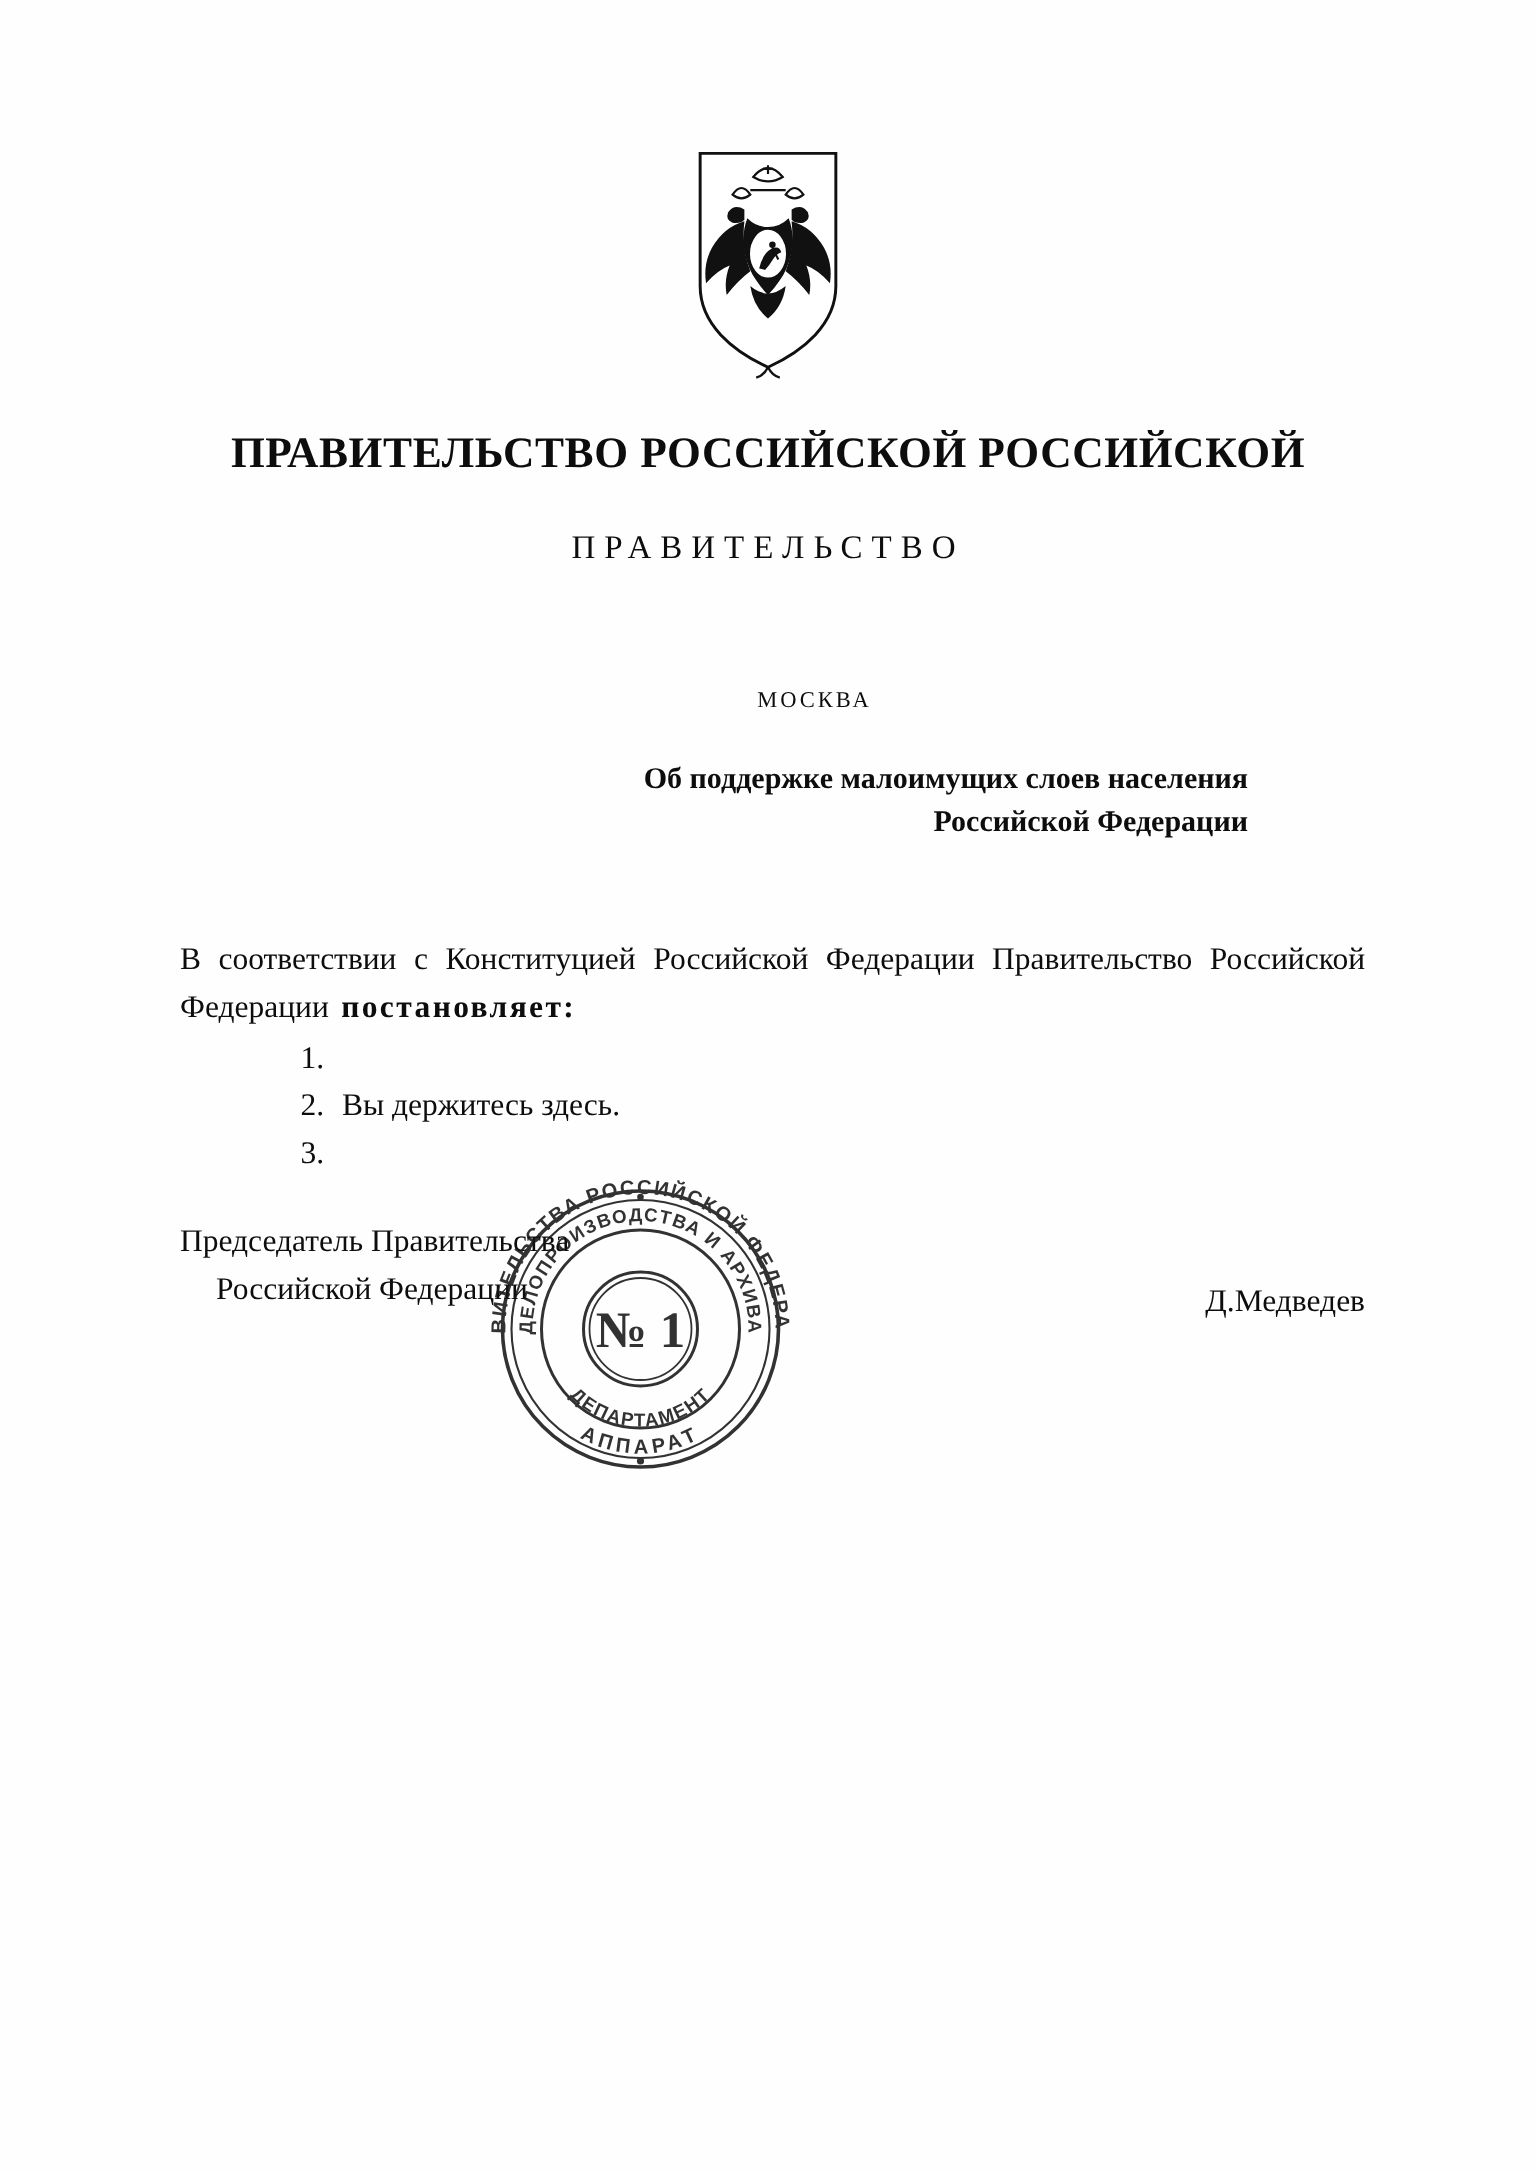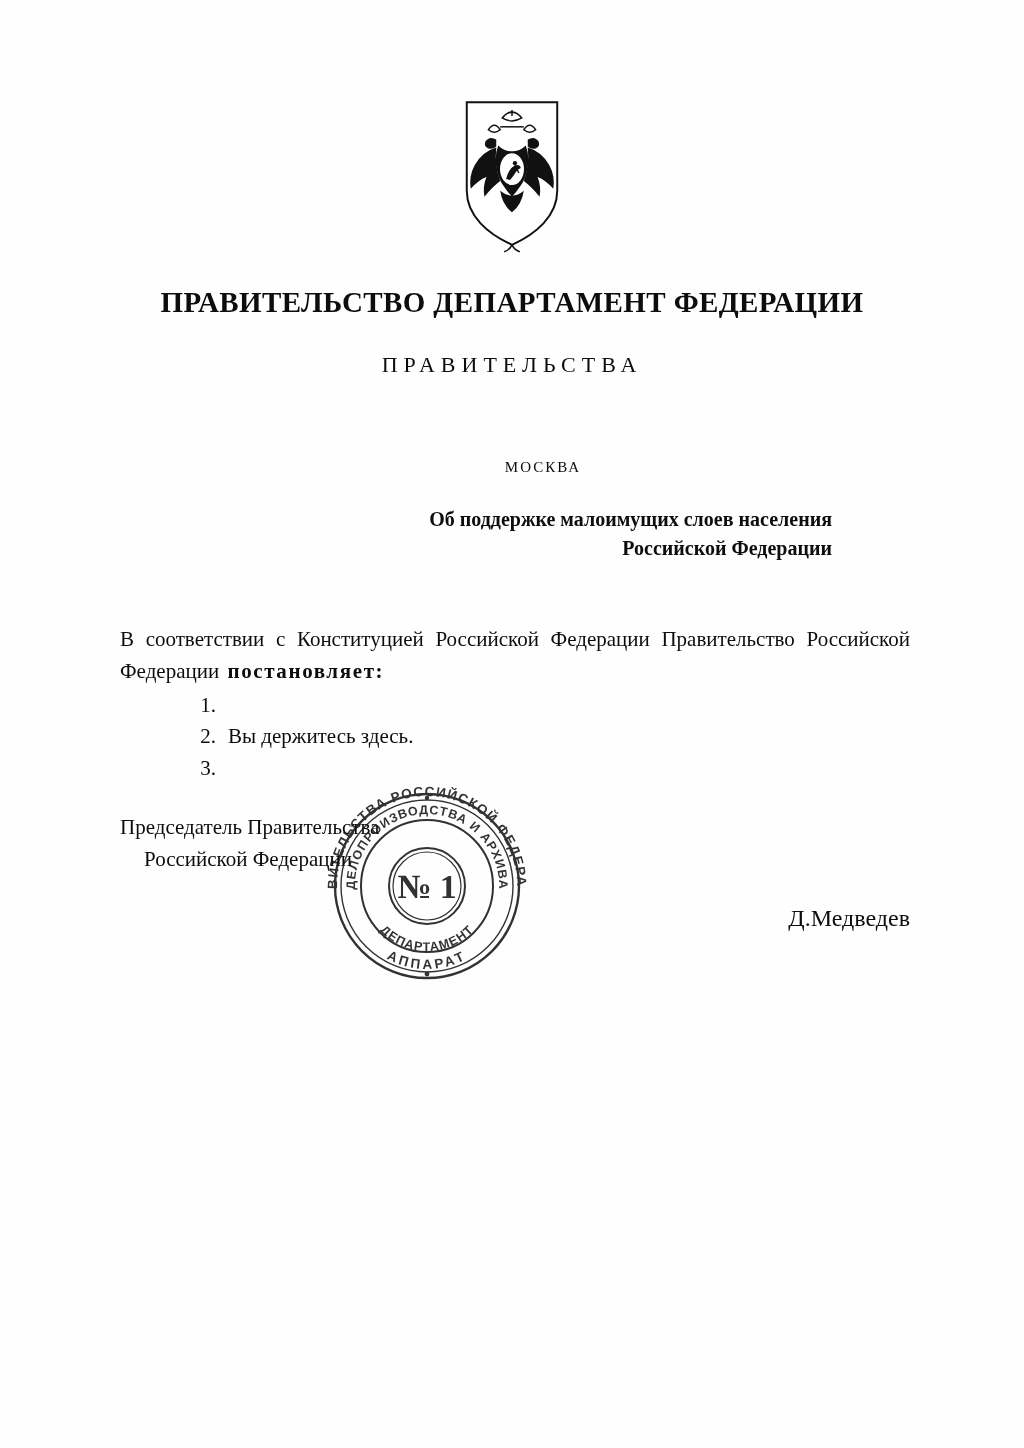--- a/index.html
+++ b/index.html
@@ -146,23 +146,22 @@
     vertical-align: top;
   }
   .sign-title .line2 {
     display: block;
     padding-left: 24px;
   }
   .sign-name {
     position: absolute;
     right: 0;
     top: 40px;
-    font-size: 24px;
+    font-size: 21px;
     white-space: nowrap;
-    margin-top: 48px;
   }
 
   
   .stamp {
     position: absolute;
     top: 786px;
     left: 322px;
     width: 210px;
     height: 200px;
     opacity: 0.88;
@@ -207,22 +206,22 @@
 
       <ellipse cx="60" cy="74" rx="13" ry="17" fill="#ffffff" stroke="#111" stroke-width="1.6"></ellipse>
       <g fill="#111">
         <path d="M54 84 q3 -12 10 -14 q4 -1 5 3 q-3 1 -5 4 q-3 5 -6 8 Z"></path>
         <circle cx="63" cy="68" r="2.2"></circle>
         <path d="M63 70 l4 8" stroke="#111" stroke-width="1.4" fill="none"></path>
       </g>
     </svg>
   </div>
 
-  <div class="doc-title">ПРАВИТЕЛЬСТВО ДЕПАРТАМЕНТ ФЕДЕРАЦИИ</div>
-  <div class="doc-type">ПРАВИТЕЛЬСТВА</div>
+  <div class="doc-title">ПРАВИТЕЛЬСТВО РОССИЙСКОЙ РОССИЙСКОЙ</div>
+  <div class="doc-type">ПРАВИТЕЛЬСТВО</div>
   <div class="doc-city">МОСКВА</div>
 
   <div class="doc-subject">
     <span>Об поддержке малоимущих слоев населения</span><br>
     <span>Российской Федерации</span>
   </div>
 
   <div class="body-text">
     <p class="para"><span>В соответствии с Конституцией Российской Федерации Правительство Российской Федерации </span><span class="decree">постановляет:</span></p>
 

